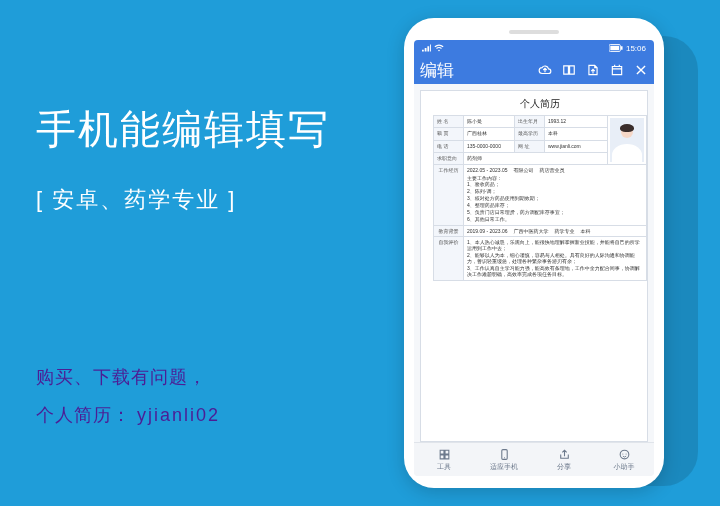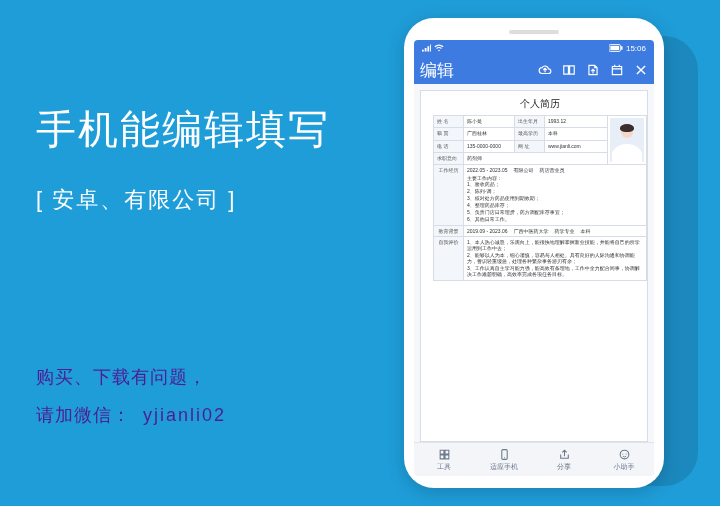--- a/index.html
+++ b/index.html
@@ -3,21 +3,21 @@
 <meta charset="utf-8">
 <style>
   * { margin:0; padding:0; box-sizing:border-box; }
   html,body { width:720px; height:506px; overflow:hidden; font-family:"Microsoft YaHei","PingFang SC",sans-serif; }
   body { background:#1f9dd9; position:relative; }
 
   .left-copy { position:absolute; left:36px; top:54px; color:#fff;margin-top:48px; }
   .headline { font-size:40px; font-weight:300; letter-spacing:2px; }
   .subhead { margin-top:28px; font-size:22px; font-weight:300; letter-spacing:2px; }
   .help { position:absolute; left:36px; bottom:72px; color:#4c1d95; font-size:18px; font-weight:300; letter-spacing:1px; line-height:38px; }
-  .help .wechat { margin-left:6px; letter-spacing:2px; }
+  .help .wechat { letter-spacing:2px; }
 
   .shadow { position:absolute; right:22px; top:36px; width:268px; height:450px; background:rgba(0,0,0,0.12); border-radius:34px; }
 
   .phone { position:absolute; right:56px; top:18px; width:260px; height:470px; background:#fff; border-radius:30px; box-shadow:0 4px 18px rgba(0,0,0,.18); padding:10px 10px 12px 10px; display:flex; flex-direction:column; }
   .speaker { width:50px; height:4px; background:#ddd; border-radius:3px; margin:2px auto 6px; }
 
   .screen { flex:1; background:#f5f7fa; border-radius:4px; overflow:hidden; display:flex; flex-direction:column; }
   .statusbar { height:16px; background:#3d7be0; display:flex; align-items:center; justify-content:space-between; padding:0 8px; color:#fff; font-size:8px; }
   .statusbar .sicons { display:flex; gap:3px; align-items:center; }
   .statusbar svg { display:block; }
@@ -42,26 +42,26 @@
 
   .bottombar { height:34px; background:#f3f5f8; border-top:1px solid #e0e4ea; display:flex; }
   .bbitem { flex:1; display:flex; flex-direction:column; align-items:center; justify-content:center; gap:1px; color:#6d7a8c; font-size:7px; }
   .bbitem svg { width:13px; height:13px; }
 </style>
 </head>
 <body>
 
 <div class="left-copy">
   <div class="headline">手机能编辑填写</div>
-  <div class="subhead">[ 安卓、有限公司 ]</div>
+  <div class="subhead">[ 安卓、药学专业 ]</div>
 </div>
 <div class="help">
   <div>购买、下载有问题，</div>
   <div>
-    <span>请加微信：</span>
+    <span>个人简历：</span>
     <span class="wechat">yjianli02</span>
   </div>
 </div>
 
 <div class="shadow"></div>
 
 <div class="phone">
   <div class="speaker"></div>
   <div class="screen">
 

